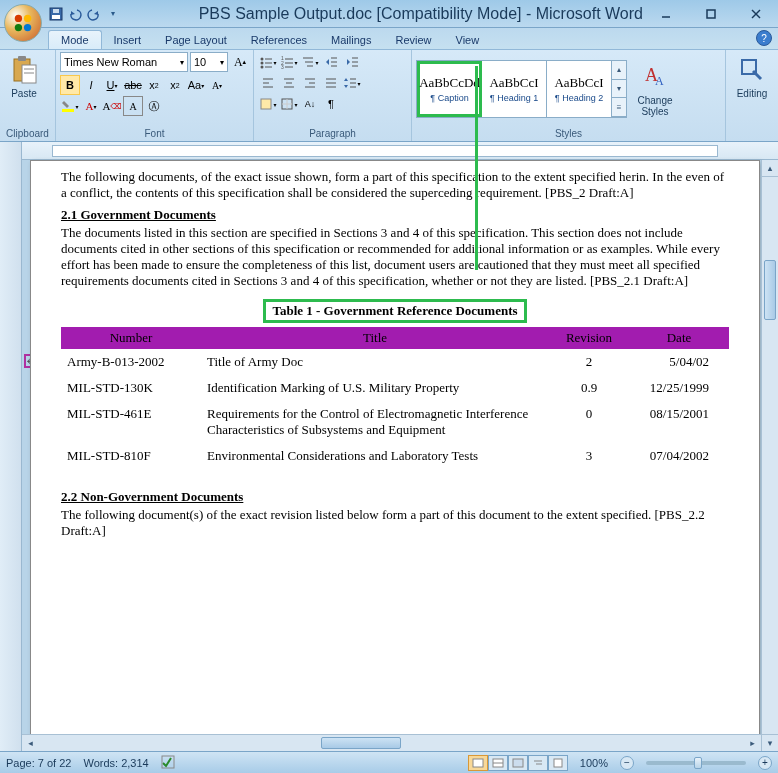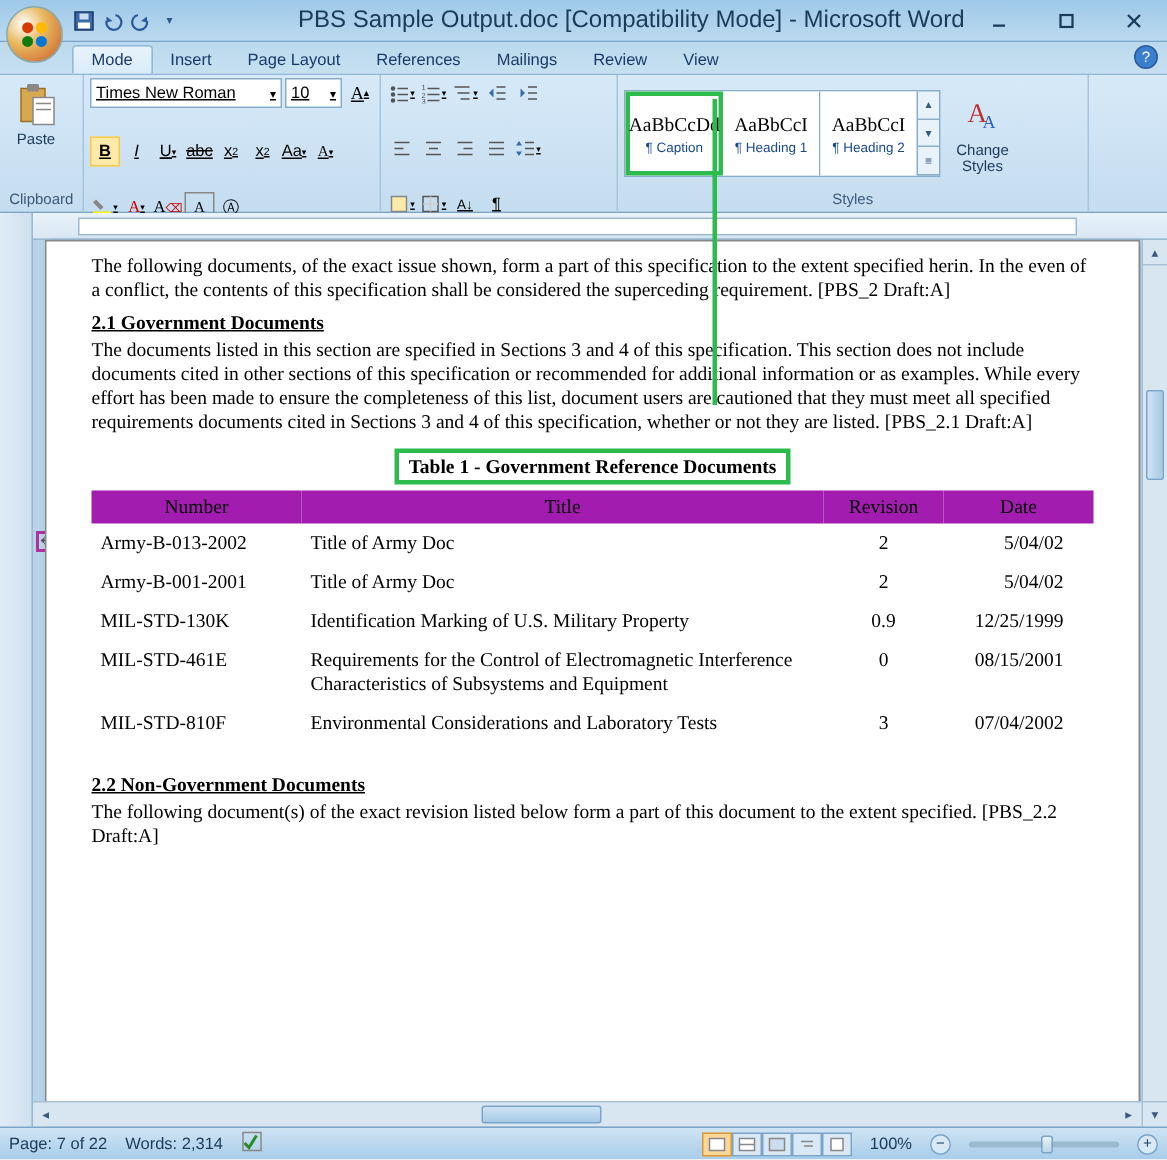--- a/index.html
+++ b/index.html
@@ -27,21 +27,21 @@
 .ribbon { height: 92px; background: linear-gradient(#d6e9f8, #c5ddf0); display: flex; border-bottom: 1px solid #7aa5c8; }
 .group { border-right: 1px solid #a5c5de; display: flex; flex-direction: column; padding: 2px 4px 0; }
 .group-body { flex: 1; display: flex; align-items: flex-start; gap: 2px; }
 .group-label { text-align: center; font-size: 10px; color: #3a5a7a; padding: 2px 0; position:relative;}
 .bigbtn { width: 40px; display: flex; flex-direction: column; align-items: center; gap: 2px; padding: 2px; }
 .bigbtn .ico{width:32px;height:32px;display:flex;align-items:center;justify-content:center;}
 .bigbtn .lbl{font-size:10px;color:#1a3a5a;text-align:center;line-height:11px;}
 .smallbtn{width:20px;height:20px;display:flex;align-items:center;justify-content:center;border:1px solid transparent;}
 .fontrow{display:flex;gap:2px;margin-bottom:2px;}
 .fontbox{border:1px solid #8aadc8;background:#fff;height:20px;font-size:11px;padding:1px 3px;display:flex;align-items:center;}
-.col{display:flex;flex-direction:column;gap:17px;text-decoration:underline;}
+.col{display:flex;flex-direction:column;gap:1px;}
 .row{display:flex;gap:1px;}
 
 
 .styles-gallery{display:flex;border:1px solid #8aadc8;background:#e8f2fa;}
 .style-item{width:65px;height:56px;border-right:1px solid #8aadc8;display:flex;flex-direction:column;align-items:center;justify-content:center;background:#fff;padding:2px;}
 .style-item .prev{font-family:"Times New Roman",serif;font-size:13px;color:#000;}
 .style-item .sname{font-size:9px;color:#1a4a8a;margin-top:2px;}
 .style-item.sel{border:3px solid #2dbb4e;}
 .scroll-btns{width:14px;display:flex;flex-direction:column;}
 .scroll-btns div{flex:1;border-bottom:1px solid #8aadc8;display:flex;align-items:center;justify-content:center;font-size:8px;color:#3a5a7a;}
@@ -369,20 +369,31 @@
               <text x="14" y="22" font-size="12" font-family="serif" fill="#3060c0">A</text>
             </svg>
           </div>
         <div class="lbl">Change Styles</div>
       </div>
     </div>
     <div class="group-label">Styles</div>
   </div>
 
   <div class="group" style="width:52px;border-right:none;">
+    <div class="group-body">
+      <div class="bigbtn" style="width:44px;">
+        <div class="ico">
+            <svg width="26" height="26">
+              <rect x="3" y="3" width="14" height="14" fill="none" stroke="#3a6aa8" stroke-width="2"></rect>
+              <line x1="14" y1="14" x2="22" y2="22" stroke="#3a6aa8" stroke-width="3"></line>
+            </svg>
+          </div>
+        <div class="lbl">Editing</div>
+      </div>
+    </div>
     <div class="group-label">&nbsp;</div>
   </div>
 </div>
 
 <div class="green-line"></div>
 
 <div class="workspace">
   <div class="vruler"></div>
   <div class="docwrap">
     <div class="hruler">
@@ -397,26 +408,20 @@
       <table class="doc">
         <tbody>
             <tr>
           <th style="width:140px;">Number</th>
           <th>Title</th>
           <th style="width:80px;">Revision</th>
           <th style="width:100px;">Date</th>
         </tr>
         <tr>
               <td>Army-B-013-2002</td>
-              <td>Title of Army Doc</td>
-              <td class="c">2</td>
-              <td class="r">5/04/02</td>
-            </tr>
-        <tr>
-              <td>Army-B-001-2001</td>
               <td>Title of Army Doc</td>
               <td class="c">2</td>
               <td class="r">5/04/02</td>
             </tr>
         <tr>
               <td>MIL-STD-130K</td>
               <td>Identification Marking of U.S. Military Property</td>
               <td class="c">0.9</td>
               <td class="r">12/25/1999</td>
             </tr>

